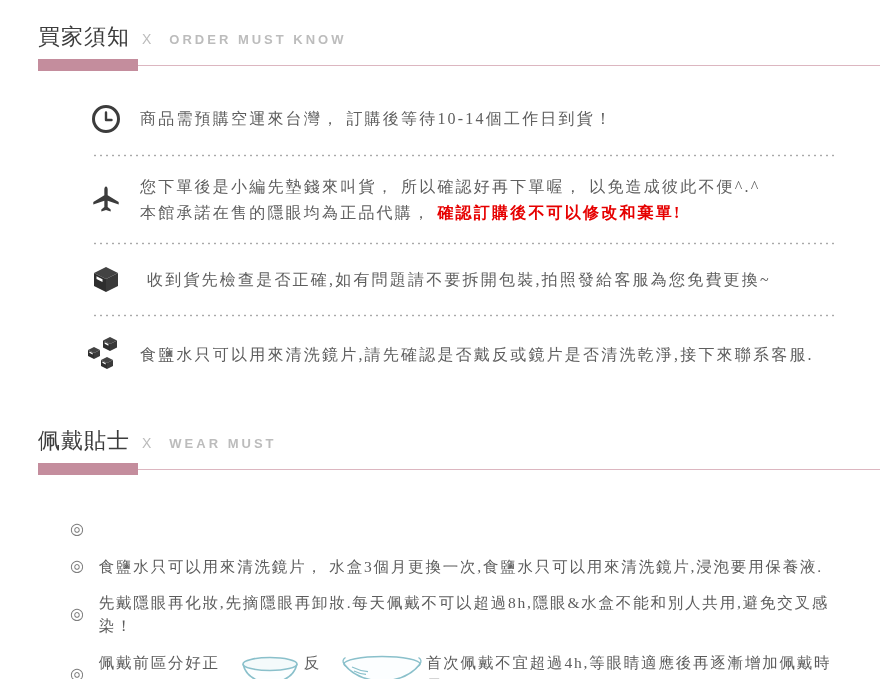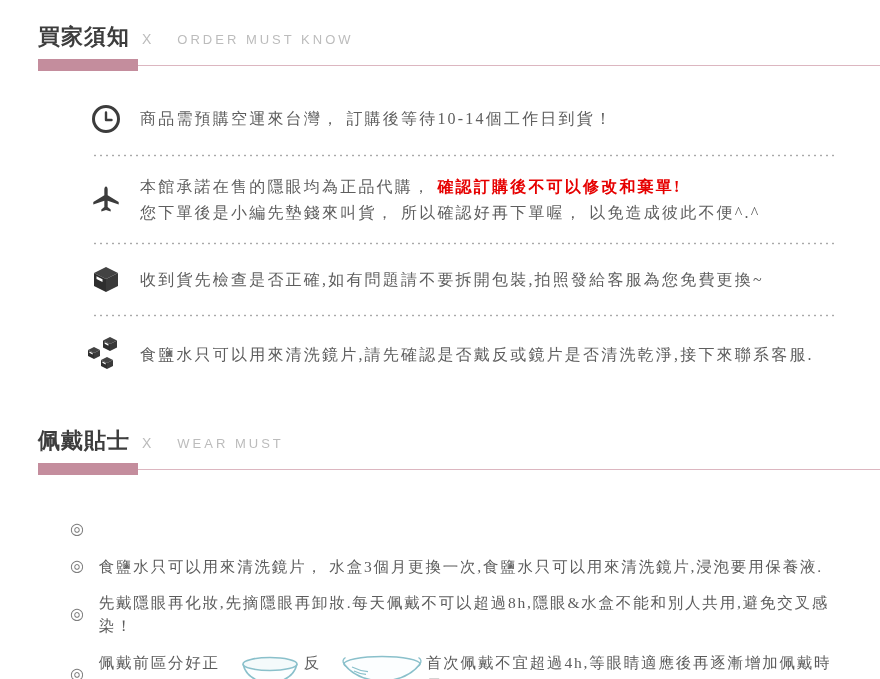--- a/index.html
+++ b/index.html
@@ -4,23 +4,23 @@
 <style>
   * { margin:0; padding:0; box-sizing:border-box; }
   html,body { background:#ffffff; }
   body {
     width:880px; height:679px; overflow:hidden; position:relative;
     font-family:"Liberation Serif","DejaVu Serif",serif;
   }
   
   .section-header { margin-left:38px; font-family:"Liberation Sans","DejaVu Sans",sans-serif; }
   .hdr-row { display:flex; align-items:baseline; }
-  .hdr-title { font-size:22px; font-weight:bold; color:#3d3d3d; letter-spacing:1px; }
+  .hdr-title { font-size:22px; font-weight:normal; color:#3d3d3d; letter-spacing:1px; }
   .hdr-x { font-size:14px; color:#bcbcbc; letter-spacing:2px; margin-left:12px; }
-  .hdr-sub { font-size:13px; color:#bcbcbc; letter-spacing:3px; margin-left:24px; }
+  .hdr-sub { font-size:13px; color:#bcbcbc; letter-spacing:3px; margin-left:16px;font-weight:bold; }
   .hdr-underline { display:flex; align-items:center; margin-top:7px; }
   .ul-block { width:100px; height:12px; background:#c48d9d; flex:0 0 auto; }
   .ul-line { flex:1; height:1px; background:#dcb6c0; }
 
   
   .order-list { margin:24px 40px 0 88px; }
   .order-item { display:flex; align-items:center; }
   .order-icon { flex:0 0 36px; display:flex; justify-content:center; align-items:center; }
   .order-text { margin-left:16px; font-size:16px; color:#5e5e5e; letter-spacing:2.2px; line-height:1.6; }
   .red-bold { color:#e60000; font-weight:bold; }
@@ -72,28 +72,28 @@
 
   <div class="dotted-sep"></div>
 
   <div class="order-item" style="padding:6px 0;">
     <div class="order-icon">
       <svg width="30" height="30" viewBox="0 0 26 26">
         <path fill="#3c3c3c" d="M13 1.2 c0.95 0 1.45 1.2 1.45 2.7 v5 l9.55 5.9 v2.1 l-9.55 -3.2 v5.3 l2.6 2.2 v1.7 l-4.05 -1.25 l-4.05 1.25 v-1.7 l2.6 -2.2 v-5.3 l-9.55 3.2 v-2.1 l9.55 -5.9 v-5 c0 -1.5 0.5 -2.7 1.45 -2.7 z"></path>
       </svg>
     </div>
     <div class="order-text">
+      <div>您下單後是小編先墊錢來叫貨， 所以確認好再下單喔， 以免造成彼此不便^.^</div>
       <div><span>本館承諾在售的隱眼均為正品代購， </span><span class="red-bold">確認訂購後不可以修改和棄單!</span></div>
-      <div>您下單後是小編先墊錢來叫貨， 所以確認好再下單喔， 以免造成彼此不便^.^</div>
     </div>
   </div>
 
   <div class="dotted-sep"></div>
 
-  <div class="order-item" style="padding:9px 0;">
+  <div class="order-item" style="padding:9px 0;gap:7px;">
     <div class="order-icon">
       <svg width="30" height="29" viewBox="0 0 30 29">
         <polygon points="15,2 27,8 15,14 3,8" fill="#434343"></polygon>
         <polygon points="3,8 15,14 15,27 3,21" fill="#2e2e2e"></polygon>
         <polygon points="15,14 27,8 27,21 15,27" fill="#3a3a3a"></polygon>
         <polygon points="5.5,11.3 11.5,14.3 11.5,17 5.5,14" fill="#ffffff"></polygon>
       </svg>
     </div>
     <div class="order-text">收到貨先檢查是否正確,如有問題請不要拆開包裝,拍照發給客服為您免費更換~</div>
   </div>

